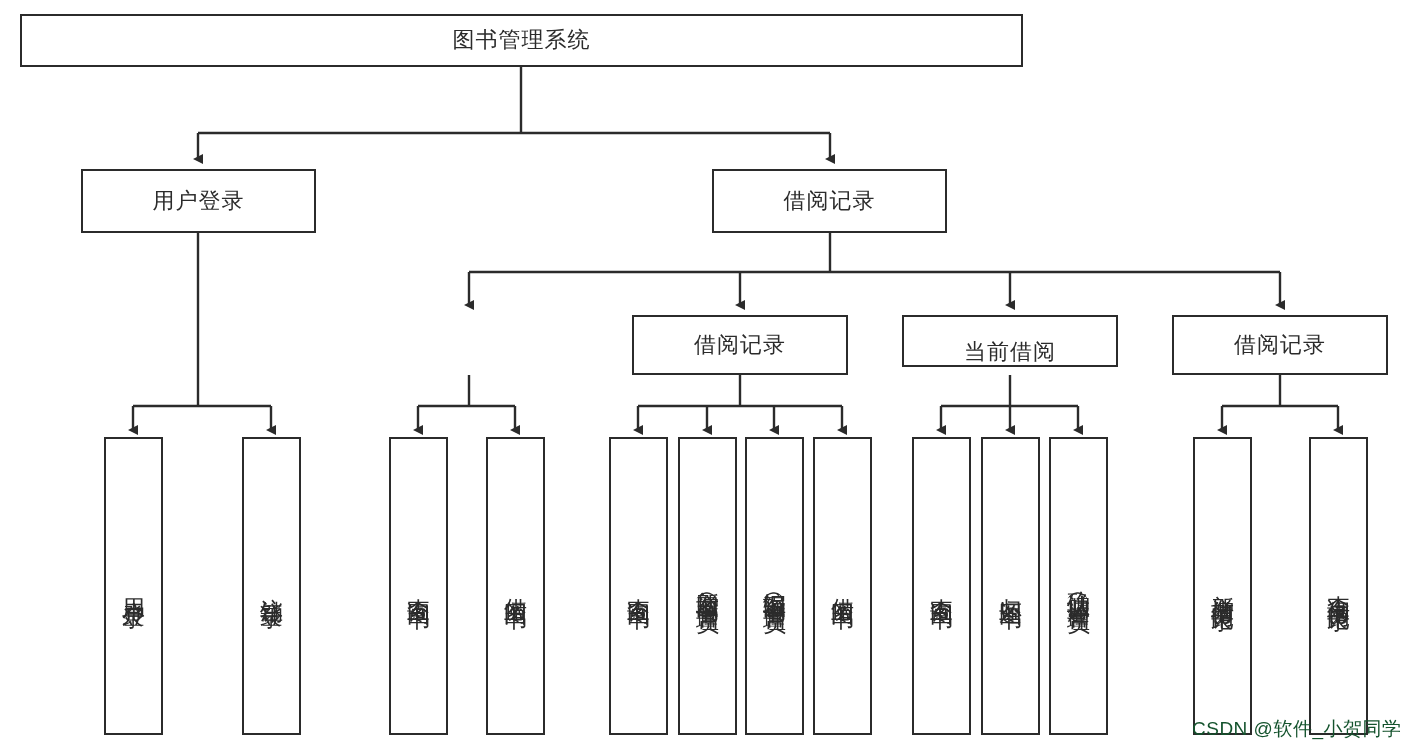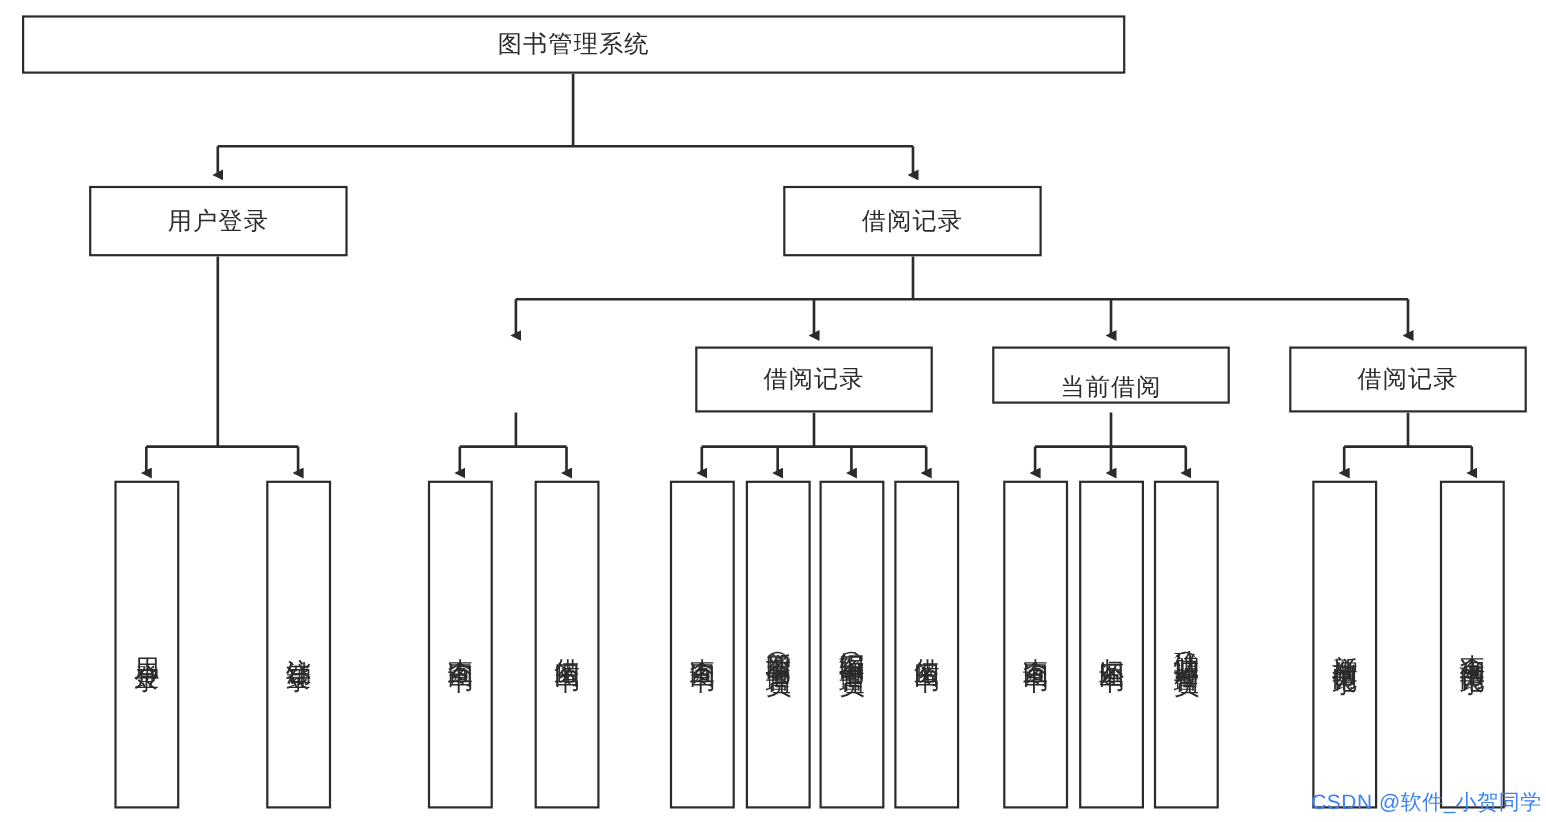--- a/index.html
+++ b/index.html
@@ -52,21 +52,21 @@
     justify-content: center;
     white-space: nowrap;
   }
   .node.vert .vlabel {
     writing-mode: vertical-rl;
     text-orientation: upright;
     display: block;
   }
   .watermark {
     position: absolute;
-    color: #3b82f6;
+    color: #14532d;
     font-size: 19px;
     letter-spacing: 0.5px;
     white-space: nowrap;
     user-select: none;
   }
 </style>
 </head>
 <body>
 
 <div id="canvas">

